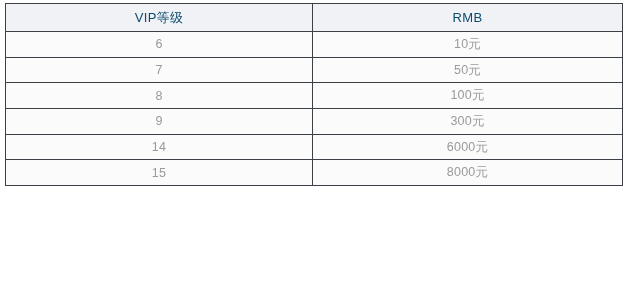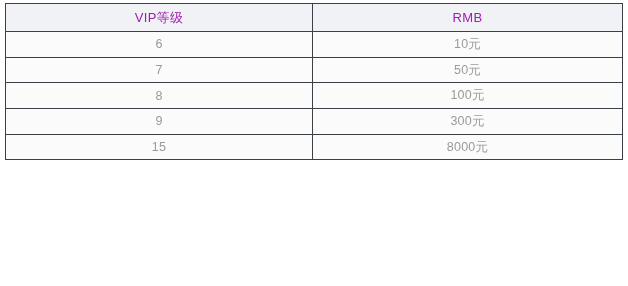--- a/index.html
+++ b/index.html
@@ -36,21 +36,21 @@
   .vip-table td {
     border: 1px solid #3b4046;
     text-align: center;
     vertical-align: middle;
     padding: 0;
     font-weight: normal;
   }
   .vip-table thead th {
     height: 27px;
     background: #f1f2f6;
-    color: #a21caf;
+    color: #0c4a6e;
     font-size: 13px;
     letter-spacing: 0.3px;
   }
   .vip-table tbody td {
     height: 24.7px;
     background: #fbfbfc;
     color: #9a9a9a;
     font-size: 12.5px;
     letter-spacing: 0.2px;
   }
@@ -81,18 +81,22 @@
       </tr>
       <tr>
         <td>8</td>
         <td>100元</td>
       </tr>
       <tr>
         <td>9</td>
         <td>300元</td>
       </tr>
       <tr>
+        <td>14</td>
+        <td>6000元</td>
+      </tr>
+      <tr>
         <td>15</td>
         <td>8000元</td>
       </tr>
     </tbody>
   </table>
 </div>
 
 </body></html>

